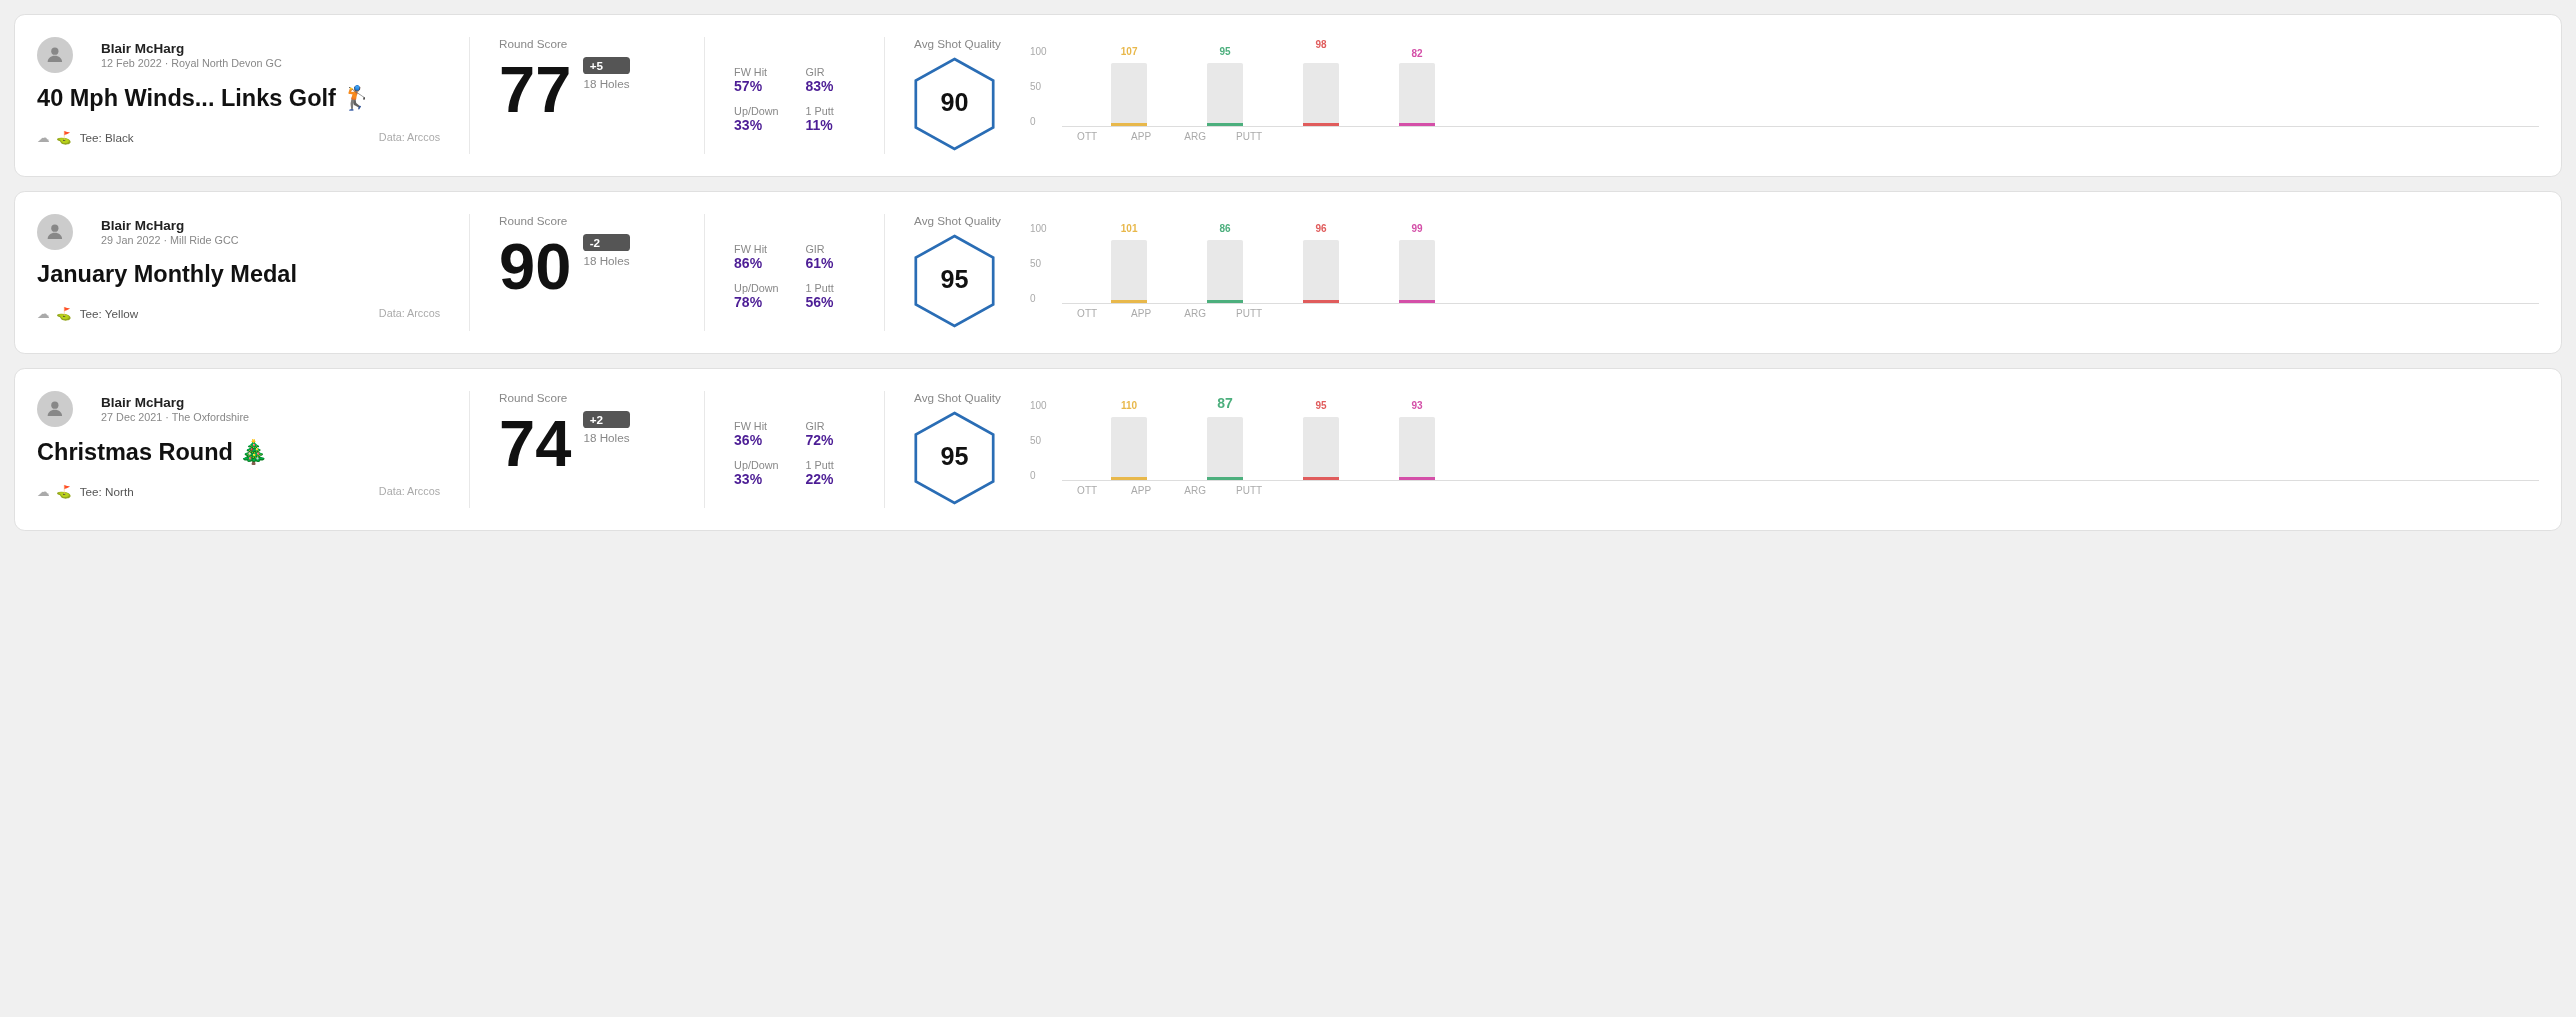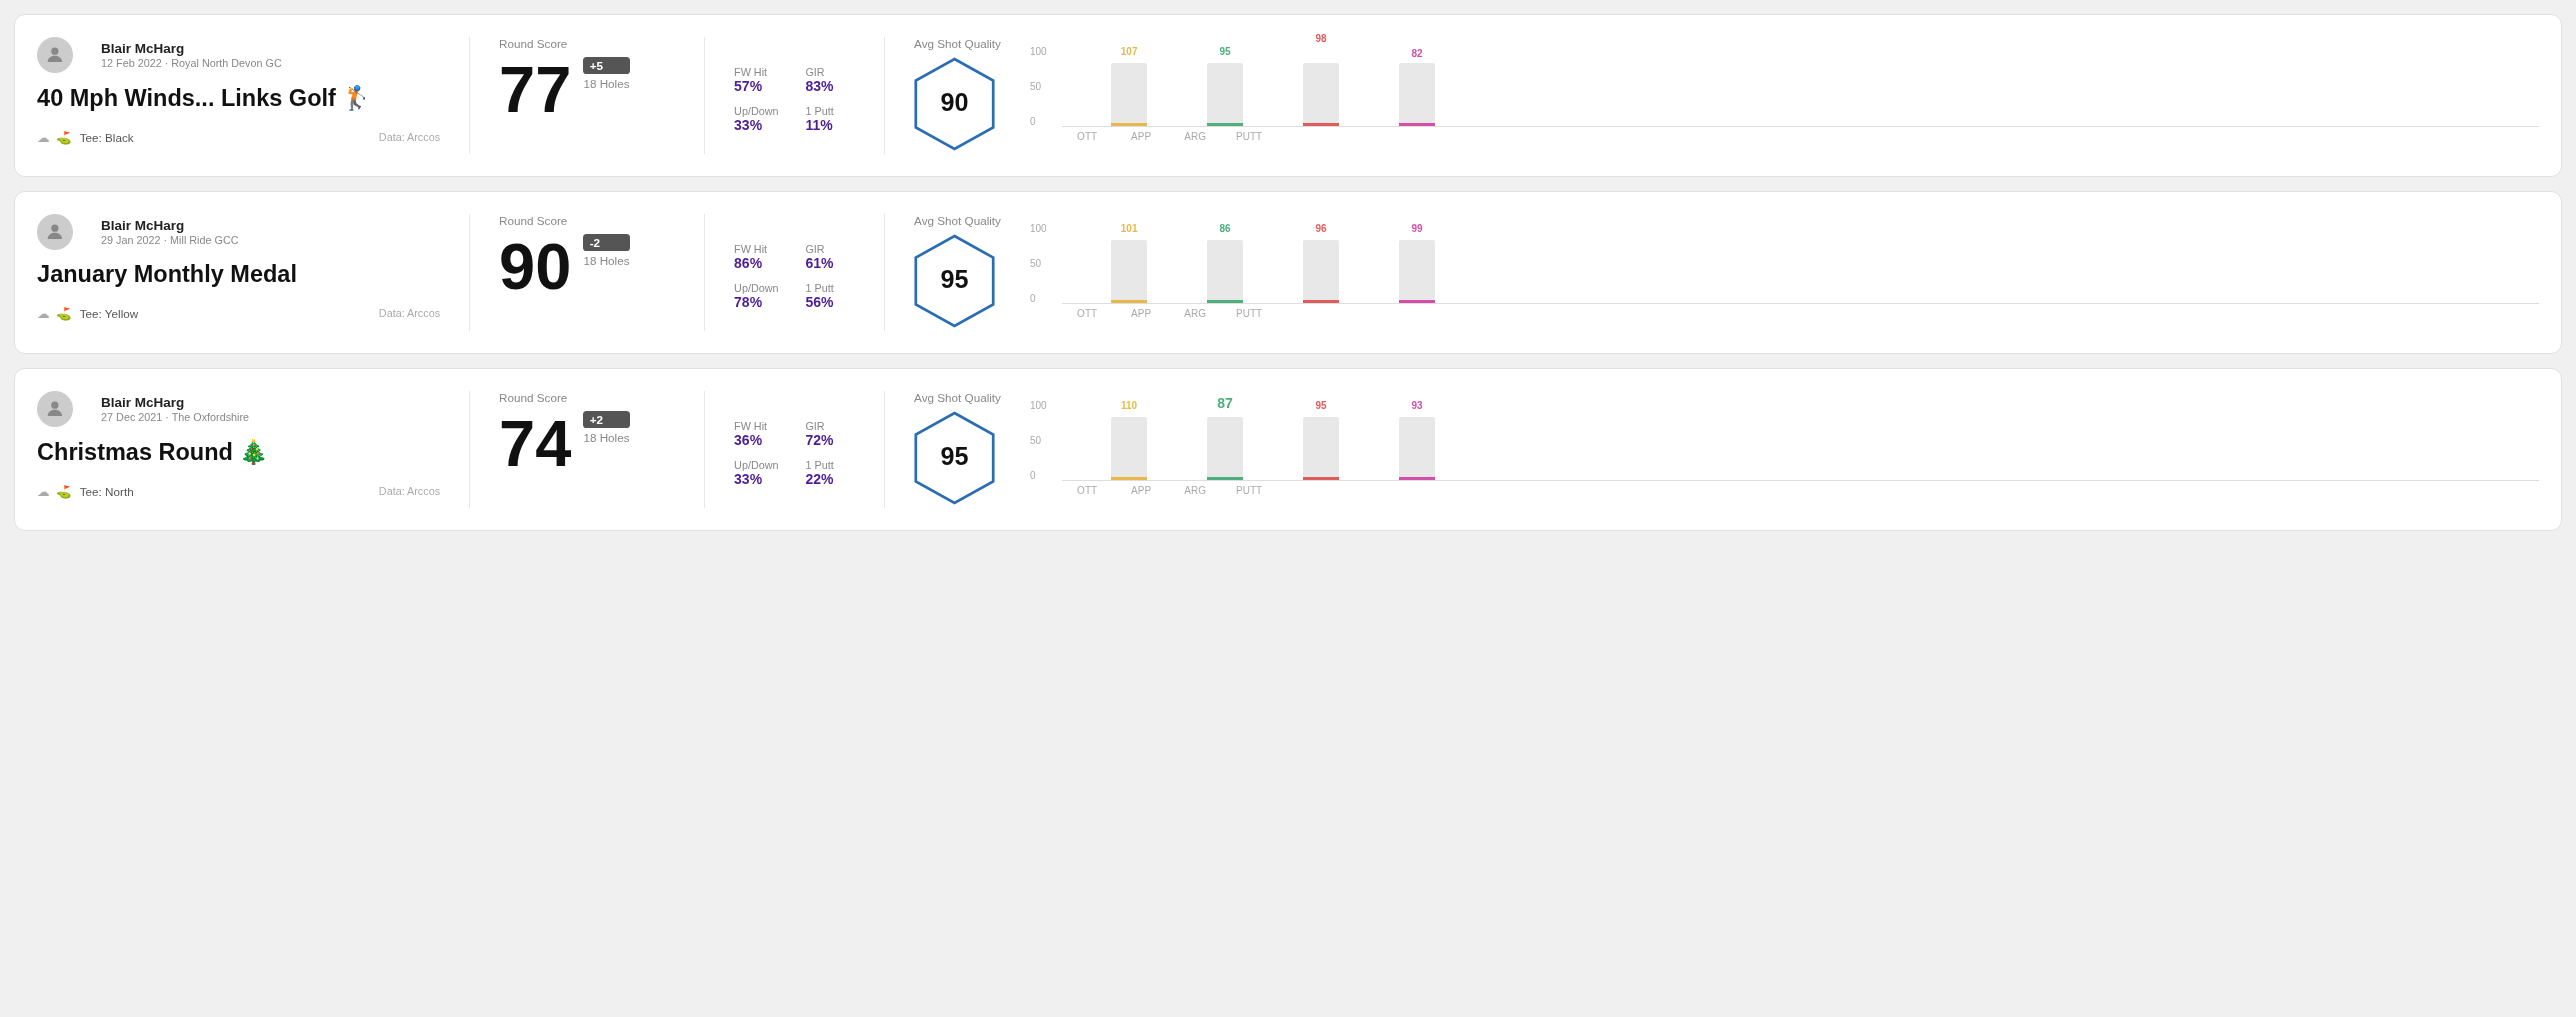--- a/index.html
+++ b/index.html
@@ -251,21 +251,21 @@
           <div style="height:2.7px;background:#e8b84b;border-radius:0 0 0 0;width:100%;"></div>
         </div>
       </div>
       <div class="bar-group">
         <div style="font-size:10px;font-weight:700;color:#4caf7d;margin-bottom:1.8px;">95</div>
         <div style="width:36px;height:63px;background:#e8e8e8;border-radius:1.8px;position:relative;display:flex;flex-direction:column;justify-content:flex-end;">
           <div style="height:2.7px;background:#4caf7d;border-radius:0 0 0 0;width:100%;"></div>
         </div>
       </div>
       <div class="bar-group">
-        <div style="font-size:10px;font-weight:700;color:#e05c5c;margin-bottom:15px;">98</div>
+        <div style="font-size:10px;font-weight:700;color:#e05c5c;margin-bottom:9px;">98</div>
         <div style="width:36px;height:63px;background:#e8e8e8;border-radius:1.8px;position:relative;display:flex;flex-direction:column;justify-content:flex-end;">
           <div style="height:2.7px;background:#e05c5c;border-radius:0 0 0 0;width:100%;"></div>
         </div>
       </div>
       <div class="bar-group">
         <div style="font-size:10px;font-weight:700;color:#d44fa8;margin-bottom:0;">82</div>
         <div style="width:36px;height:63px;background:#e8e8e8;border-radius:1.8px;position:relative;display:flex;flex-direction:column;justify-content:flex-end;">
           <div style="height:2.7px;background:#d44fa8;border-radius:0 0 0 0;width:100%;"></div>
         </div>
       </div>

